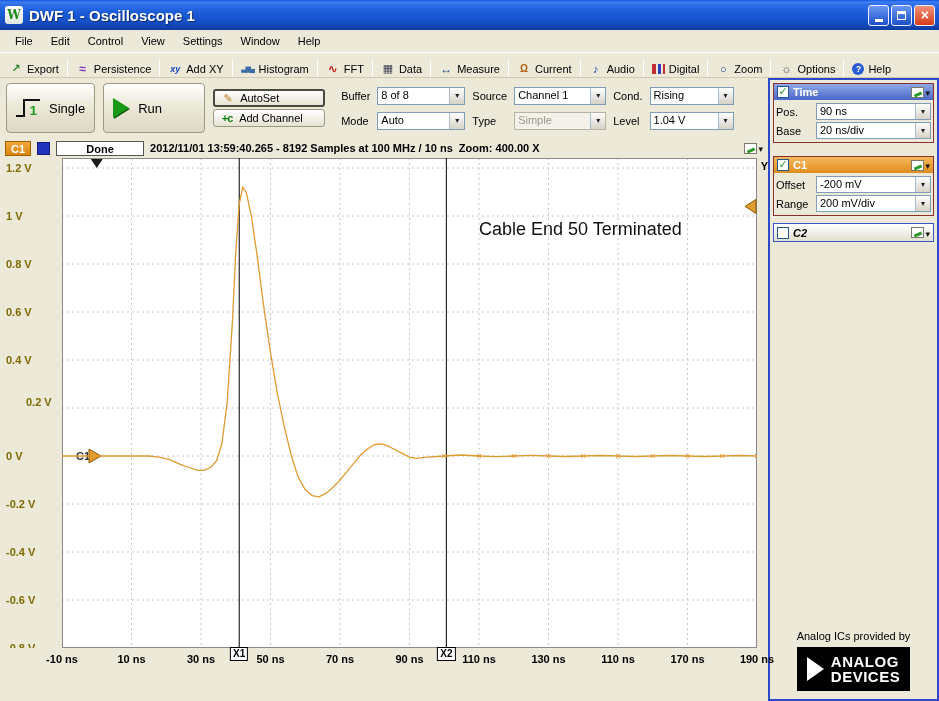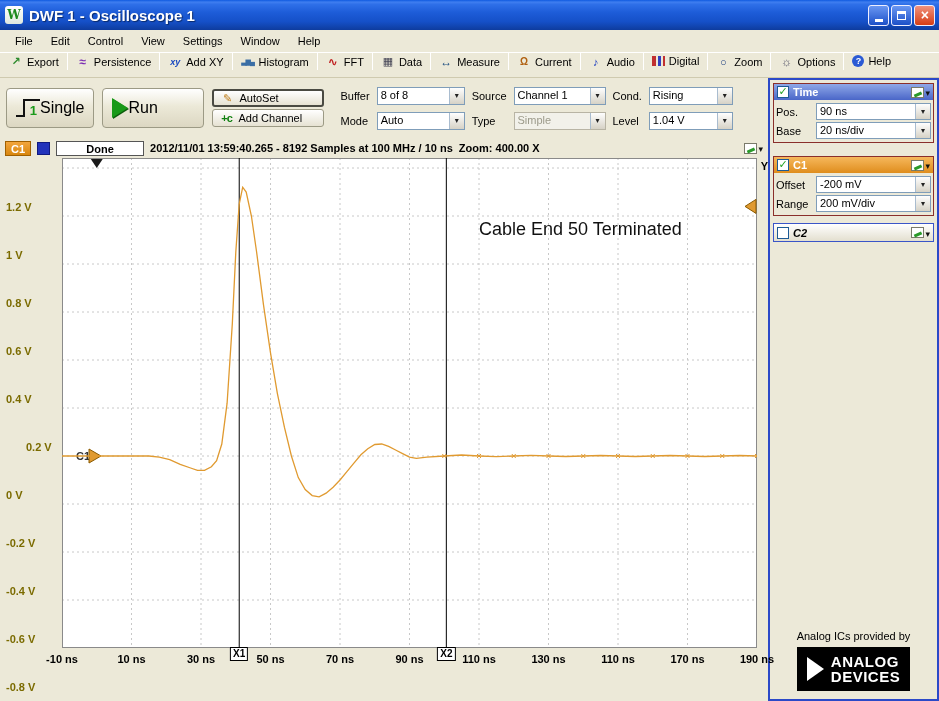--- a/index.html
+++ b/index.html
@@ -19,21 +19,21 @@
     display:flex;align-items:center;justify-content:center;cursor:pointer;}
   .cap-btn.minmax{background:linear-gradient(#6a97f2,#1c50c8);}
   .cap-btn.close{background:linear-gradient(#f0927e,#d53c14);}
   .glyph-min{width:8px;height:3px;background:#fff;margin-top:10px;}
   .glyph-max{width:9px;height:9px;border:1px solid #fff;border-top:3px solid #fff;}
   .glyph-close::before{content:"\00D7";color:#fff;font-weight:bold;font-size:14px;line-height:14px;}
 
   
   .menubar{height:22px;flex:none;display:flex;align-items:center;padding-left:6px;background:#ece9d8;}
   .menu-item{padding:3px 9px;cursor:default;text-align:right;}
-  .toolbar{height:26px;flex:none;display:flex;align-items:flex-start;padding:0 4px;background:#ece9d8;
+  .toolbar{height:26px;flex:none;display:flex;align-items:flex-end;padding:0 4px;background:#ece9d8;
     border-top:1px solid #ffffff;border-bottom:1px solid #cfcaaf;}
   .tb-sep{width:1px;height:17px;background:#b8b4a2;border-right:1px solid #fff;margin:0 3px;flex:none;}
   .tbtn{display:inline-flex;align-items:center;gap:4px;padding:2px 5px;background:transparent;border:none;
     font:inherit;cursor:pointer;white-space:nowrap;}
   .ic{width:14px;height:13px;display:inline-flex;align-items:center;justify-content:center;flex:none;font-style:normal;}
   .export-icon::before{content:"\2197";color:#2e8b2e;font-weight:bold;font-size:11px;}
   .persistence-icon::before{content:"\2248";color:#7a2bb2;font-weight:bold;font-size:12px;}
   .addxy-icon::before{content:"xy";font-style:italic;font-weight:bold;font-size:9px;color:#1a4ac0;}
   .histogram-icon::before{content:"\2583\2586\2584";font-size:7px;letter-spacing:-1px;color:#3a6ea5;}
   .fft-icon::before{content:"\223F";color:#c02020;font-weight:bold;font-size:12px;}
@@ -46,23 +46,23 @@
   .options-icon::before{content:"\263C";color:#667;font-size:12px;}
   .help-icon{width:12px;height:12px;border-radius:50%;background:#2a5ad4;}
   .help-icon::before{content:"?";color:#fff;font-size:9px;font-weight:bold;}
 
   
   .main{flex:1;display:flex;min-height:0;}
   .left-col{width:768px;flex:none;display:flex;flex-direction:column;background:#ece9d8;}
 
   
   .controlbar{height:60px;flex:none;display:flex;align-items:center;gap:8px;padding:4px 6px;}
-  .bigbtn{display:flex;align-items:center;height:40px;padding:0 9px;
+  .bigbtn{display:flex;align-items:center;gap:9px;height:50px;padding:0 9px;
     background:linear-gradient(#ffffff,#ece9d8 45%,#dcd7c2);border:1px solid #9c9a85;border-radius:4px;
-    font:inherit;font-size:16px;cursor:pointer;flex:none;}
+    font:inherit;font-size:13px;cursor:pointer;flex:none;}
   .ic-single{width:24px;height:18px;position:relative;flex:none;background:
     linear-gradient(#111,#111) left bottom/8px 2px no-repeat,
     linear-gradient(#111,#111) 7px 0/2px 100% no-repeat,
     linear-gradient(#111,#111) 9px top/15px 2px no-repeat;}
   .ic-single::before{content:"1";position:absolute;right:3px;bottom:-1px;color:#1a9a1a;font-weight:bold;font-size:13px;}
   .ic-run{width:0;height:0;border-left:16px solid #189918;border-top:10px solid transparent;border-bottom:10px solid transparent;flex:none;filter:drop-shadow(1px 1px 0 #0b5a0b);}
   .stack{display:flex;flex-direction:column;gap:2px;flex:none;}
   .smallbtn{display:flex;align-items:center;gap:5px;width:112px;height:18px;padding:0 6px;
     background:linear-gradient(#ffffff,#e6e2d2);border:1px solid #9c9a85;border-radius:3px;font:inherit;cursor:pointer;}
   .smallbtn.autoset{border:2px solid #4a4a42;}
@@ -85,21 +85,21 @@
   .chtab-c2{width:13px;height:13px;background:#2233bb;border:1px solid #101a80;cursor:pointer;}
   .done-box{background:#fff;border:1px solid #555;font-weight:bold;width:88px;text-align:center;height:15px;line-height:14px;}
   .plot-info{font-weight:bold;white-space:pre;}
   .plot-menu{margin-left:auto;display:flex;align-items:center;cursor:pointer;}
   .mini-chart-icon{width:13px;height:11px;background:#fff;border:1px solid #7a7a6a;position:relative;display:inline-block;}
   .mini-chart-icon::before{content:"";position:absolute;left:2px;top:5px;width:8px;height:3px;background:#2a9a2a;transform:rotate(-25deg);}
   .caret::before{content:"\25BE";font-size:9px;color:#111;margin-left:1px;}
 
   
   .plot-body{height:490px;flex:none;position:relative;background:#ece9d8;}
-  .y-axis{position:absolute;left:0;top:0;width:62px;height:490px;margin-top:39px;}
+  .y-axis{position:absolute;left:0;top:0;width:62px;height:490px;}
   .y-tick{position:absolute;left:6px;transform:translateY(-50%);font-weight:bold;white-space:nowrap;}
   #plot-svg{position:absolute;left:62px;top:0;}
   .ybtn{position:absolute;right:0;top:2px;font-weight:bold;cursor:pointer;}
   .x-axis{height:22px;flex:none;position:relative;background:#ece9d8;}
   .x-tick{position:absolute;top:5px;transform:translateX(-50%);font-weight:bold;white-space:nowrap;}
   .cursor-flag{position:absolute;top:-1px;transform:translateX(-50%);background:#fff;border:1px solid #000;
     font-size:10px;font-weight:bold;padding:0 2px;line-height:12px;z-index:2;cursor:ew-resize;}
 
   
   .sidebar{flex:1;display:flex;flex-direction:column;background:#ece9d8;border:2px solid #2b49c8;padding:2px 2px 8px;min-width:0;}
@@ -302,21 +302,21 @@
         </span>
       </div>
 
       <div class="plot-body">
         <div class="y-axis">
             <div class="y-tick" style="top: 10px; color: rgb(123, 107, 0);">1.2 V</div>
             <div class="y-tick" style="top: 58px; color: rgb(123, 107, 0);">1 V</div>
             <div class="y-tick" style="top: 106px; color: rgb(123, 107, 0);">0.8 V</div>
             <div class="y-tick" style="top: 154px; color: rgb(123, 107, 0);">0.6 V</div>
             <div class="y-tick" style="top: 202px; color: rgb(123, 107, 0);">0.4 V</div>
-            <div class="y-tick" style="top: 250px; color: rgb(123, 107, 0); padding-left: 20px;">0.2 V</div>
+            <div class="y-tick" style="top: 244px; color: rgb(123, 107, 0); padding-left: 20px;">0.2 V</div>
             <div class="y-tick" style="top: 298px; color: rgb(123, 107, 0);">0 V</div>
             <div class="y-tick" style="top: 346px; color: rgb(123, 107, 0);">-0.2 V</div>
             <div class="y-tick" style="top: 394px; color: rgb(123, 107, 0);">-0.4 V</div>
             <div class="y-tick" style="top: 442px; color: rgb(123, 107, 0);">-0.6 V</div>
             <div class="y-tick" style="top: 490px; color: rgb(123, 107, 0);">-0.8 V</div>
           </div>
         <svg id="plot-svg" width="695" height="490" viewBox="0 0 695 490">
             <rect x="0" y="0" width="695" height="490" fill="#ffffff"></rect>
             <line x1="0" y1="0" x2="0" y2="490" stroke="#c8c8c8" stroke-dasharray="2,3"></line>
             <line x1="69.5" y1="0" x2="69.5" y2="490" stroke="#c8c8c8" stroke-dasharray="2,3"></line>

